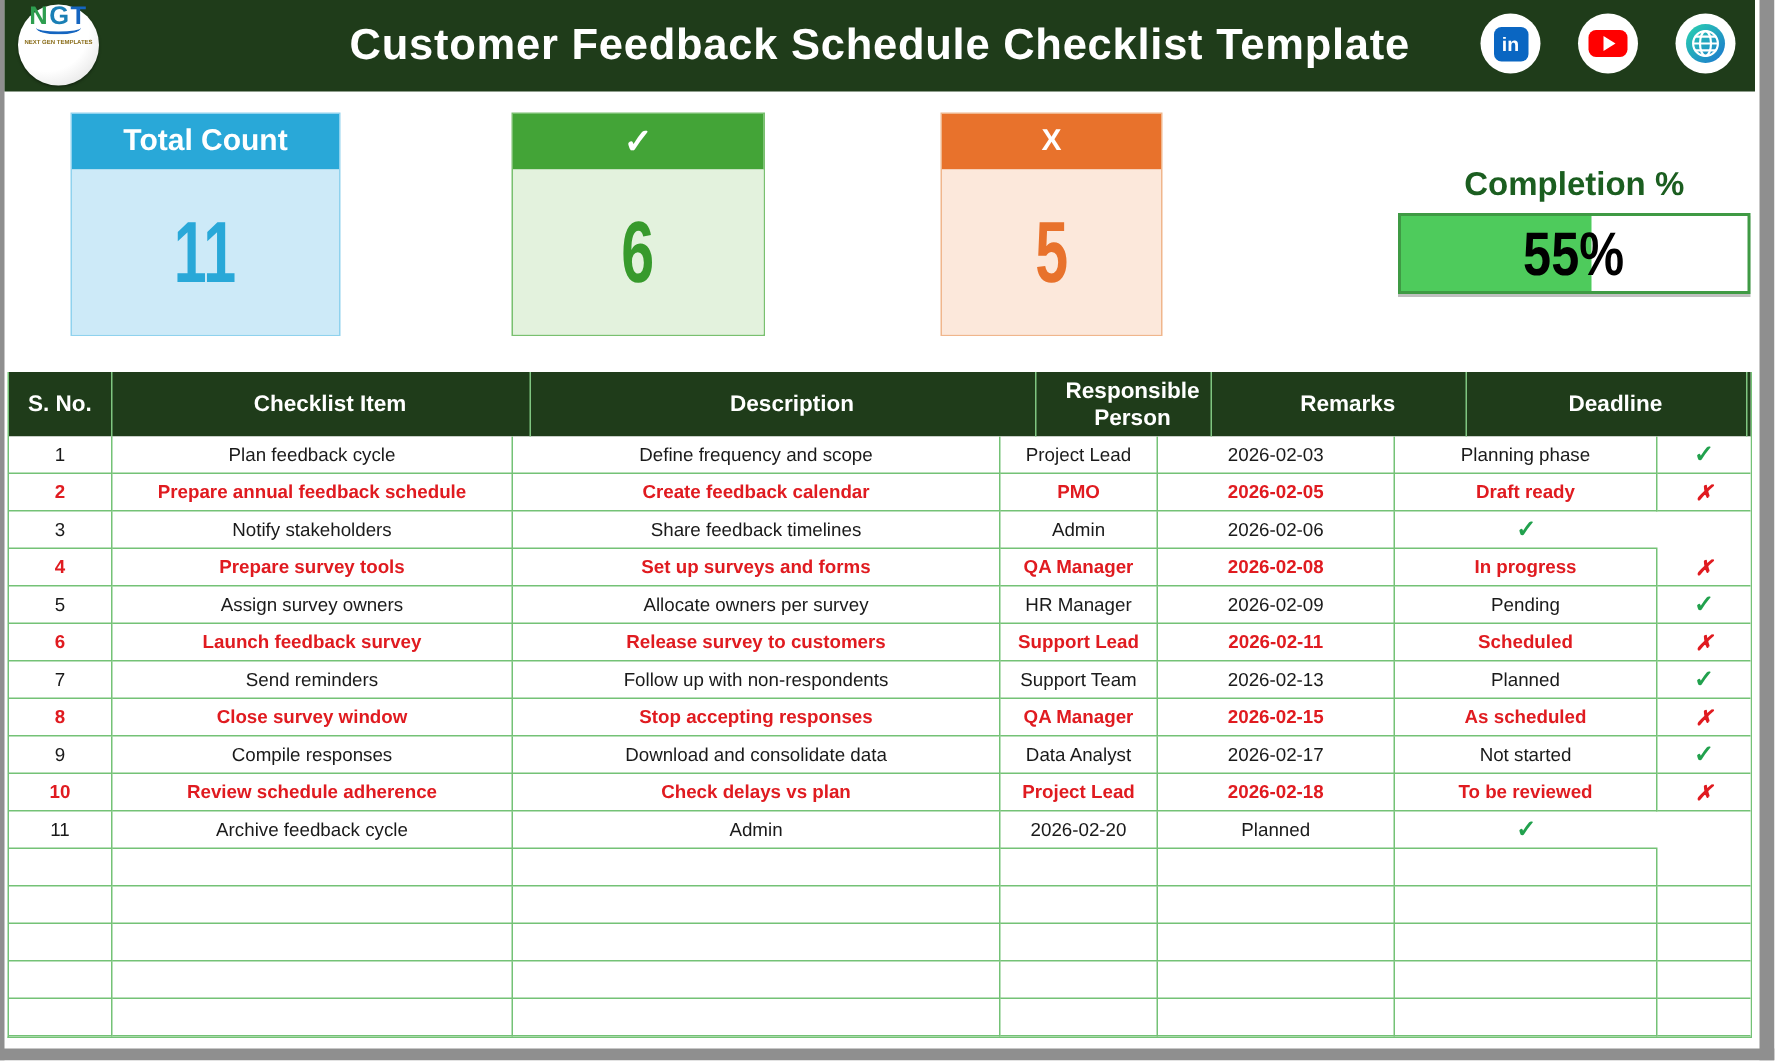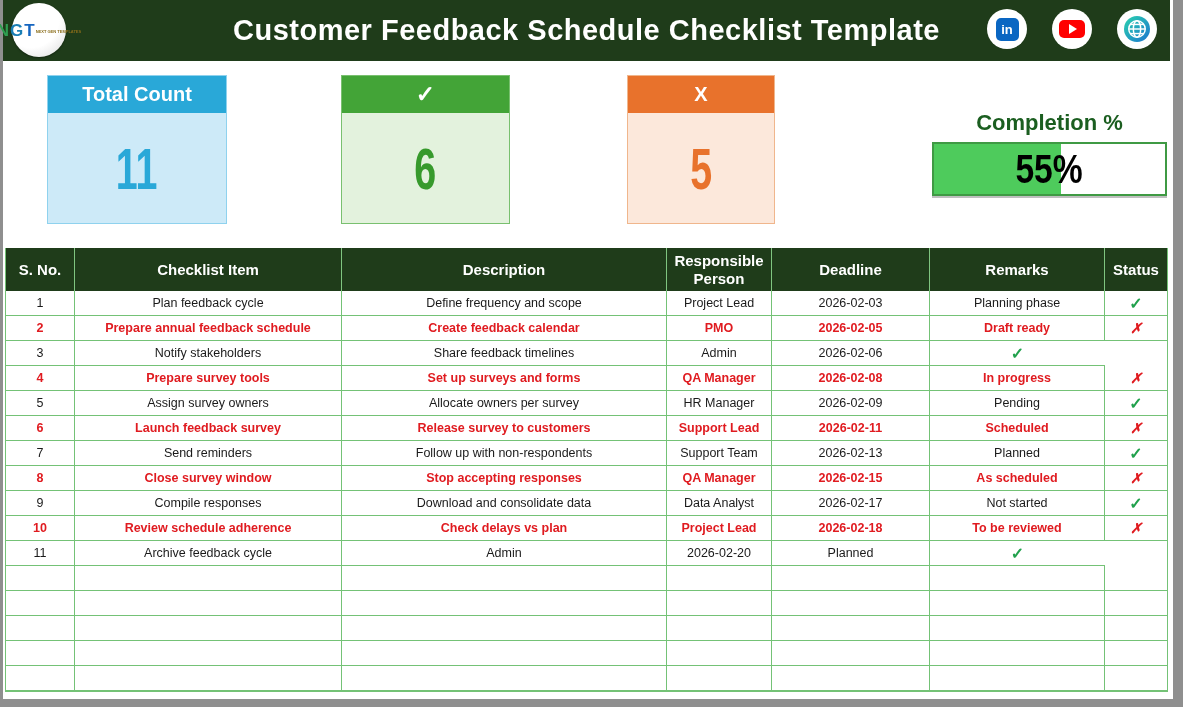--- a/index.html
+++ b/index.html
@@ -11,21 +11,21 @@
   .frame-left{position:absolute;left:0;top:0;width:3px;height:707px;background:#8f8f8f;}
   .frame-right{position:absolute;right:0;top:0;width:10px;height:707px;background:#8f8f8f;}
   .frame-bottom{position:absolute;left:0;bottom:0;width:1183px;height:8px;background:#8f8f8f;}
 
   
   .topbar{position:absolute;left:3px;top:0;width:1167px;height:61px;background:#1f3c1a;}
   .title{position:absolute;left:0;top:0;width:100%;height:61px;display:flex;align-items:center;justify-content:center;
          color:#fff;font-size:29px;font-weight:bold;letter-spacing:.5px;}
   .logo{position:absolute;left:9px;top:3px;width:54px;height:54px;border-radius:50%;
         background:radial-gradient(circle at 35% 30%,#ffffff 55%,#d9d9d9 100%);
-        display:flex;flex-direction:row;align-items:center;justify-content:center;box-shadow:0 1px 2px rgba(0,0,0,.4);}
+        display:flex;flex-direction:column;align-items:center;justify-content:flex-start;box-shadow:0 1px 2px rgba(0,0,0,.4);}
   .logo-text{font-size:17px;font-weight:bold;line-height:15px;letter-spacing:1px;}
   .logo-text .n{color:#2e9e4f;}
   .logo-text .g{color:#1a7fb5;}
   .logo-text .t{color:#1565c0;}
   .logo-swoosh{width:30px;height:7px;border-bottom:2px solid #1565c0;border-radius:50%;margin-top:-4px;}
   .logo-tagline{font-size:4px;color:#8a6d1a;margin-top:2px;white-space:nowrap;font-weight:bold;}
   .social{position:absolute;right:13px;top:9px;display:flex;gap:25px;}
   .sicon{width:40px;height:40px;border-radius:50%;background:#fff;display:flex;align-items:center;justify-content:center;cursor:pointer;}
   .li-box{width:23px;height:23px;background:#0a66c2;border-radius:5px;color:#fff;font-size:13px;font-weight:bold;
           display:flex;align-items:center;justify-content:center;}
@@ -55,21 +55,21 @@
        border:2px solid #3f9a44;box-sizing:border-box;box-shadow:0 2px 0 rgba(0,0,0,.25);}
   .bar-fill{position:absolute;left:0;top:0;bottom:0;background:#4ecb5c;}
   .bar-text{position:absolute;left:0;top:0;width:100%;height:100%;display:flex;align-items:center;justify-content:center;
             font-size:41px;font-weight:bold;color:#000;}
   .bar-text span{display:inline-block;transform:scaleX(.82);}
 
   
   .table{position:absolute;left:5px;top:248px;width:1163px;
          border-left:1px solid #74c276;border-right:1px solid #74c276;border-bottom:1px solid #74c276;box-sizing:border-box;}
   .trow{display:grid;grid-template-columns:69px 267px 325px 105px 158px 175px 62px;}
-  .thead-row{background:#1f3c1a;height:43px;}
+  .thead-row{background:#1f3c1a;height:43px;gap:12px;}
   .th{color:#fff;font-weight:bold;font-size:15px;display:flex;align-items:center;justify-content:center;text-align:center;
       border-right:1px solid #7fc580;line-height:1.15;padding:0 4px;box-sizing:border-box;}
   .th:last-child{border-right:none;}
   .drow{height:25px;background:#fff;}
   .td{font-size:12.5px;color:#1a1a1a;display:flex;align-items:center;justify-content:center;text-align:center;
       border-right:1px solid #74c276;border-bottom:1px solid #74c276;box-sizing:border-box;overflow:hidden;white-space:nowrap;cursor:cell;}
   .td:last-child{border-right:none;}
   .hl .td{color:#e01b20;font-weight:bold;}
   .td.st-done{color:#21a14d;font-weight:bold;font-size:16px;}
   .td.st-pending{color:#e01b20;font-weight:bold;font-style:italic;font-size:14px;}
@@ -137,22 +137,22 @@
       <span>55%</span>
     </div>
 </div>
 
 <div class="table">
   <div class="trow thead-row">
     <div class="th">S. No.</div>
     <div class="th">Checklist Item</div>
     <div class="th">Description</div>
     <div class="th">Responsible Person</div>
+    <div class="th">Remarks</div>
     <div class="th">Deadline</div>
-    <div class="th">Remarks</div>
     <div class="th">Status</div>
   </div>
   <div>
       <div class="trow drow">
     <div class="td">1</div>
     <div class="td">Plan feedback cycle</div>
     <div class="td">Define frequency and scope</div>
     <div class="td">Project Lead</div>
     <div class="td">2026-02-03</div>
     <div class="td">Planning phase</div>

